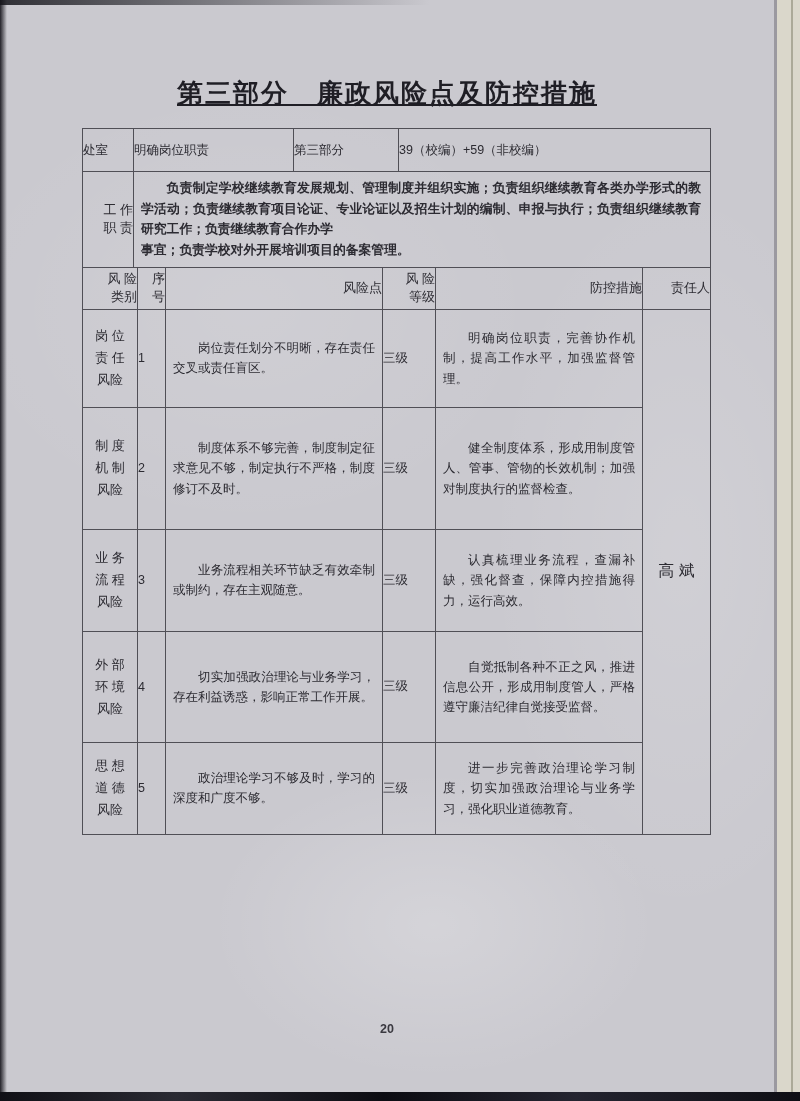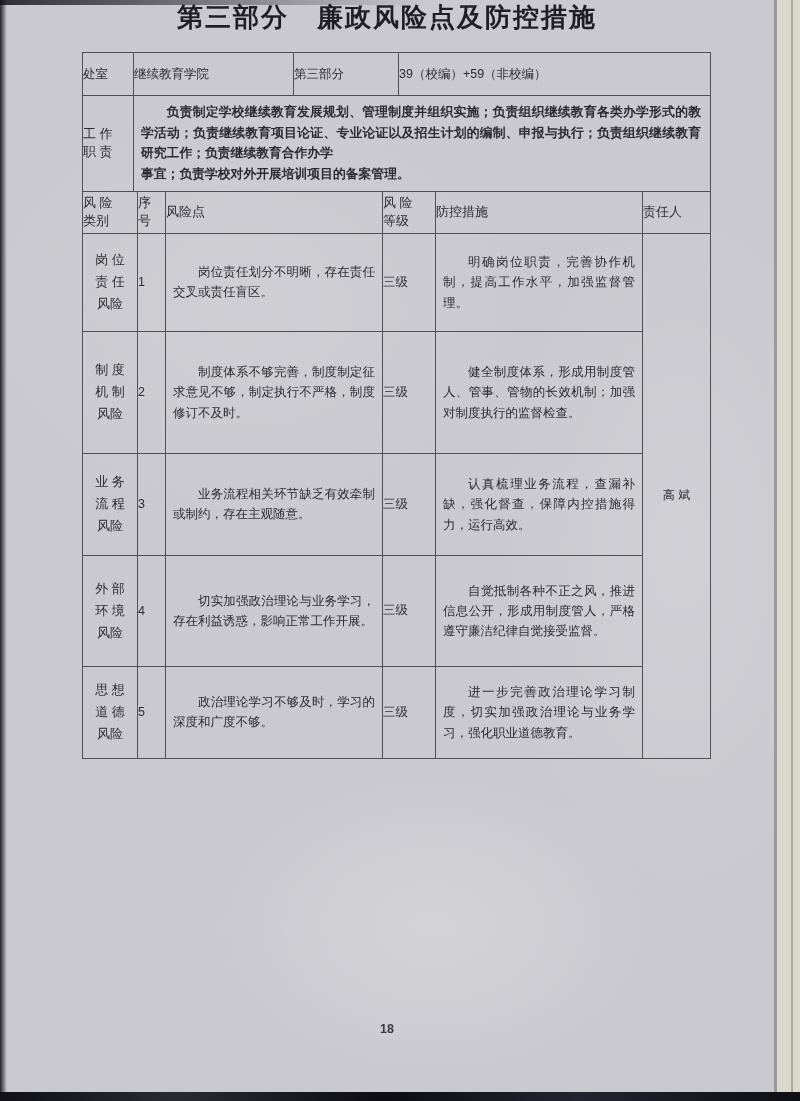--- a/index.html
+++ b/index.html
@@ -26,48 +26,48 @@
   .strip-right { position:absolute; left:774px; top:0; width:26px; height:1101px;
                  background:#dad7cb; border-left:3px solid #9b99a0; z-index:4; }
   .right-line  { position:absolute; left:791px; top:0; width:2px; height:1101px;
                  background:#85836f; opacity:.55; z-index:6; }
   .bottom-band { position:absolute; left:0; top:1092px; width:800px; height:9px;
                  background:linear-gradient(90deg,#101016,#2a2a33 22%,#0c0c12 48%,#242430 72%,#0e0e14); z-index:7; }
 
   .content { position:absolute; left:0; top:0; width:774px; z-index:2; }
 
   .title {
-    text-align:center;
-    font-size:26px; font-weight:bold; letter-spacing:2px; color:#1f1e25;
+    margin-top:76px; text-align:center;
+    font-size:26px; font-weight:bold; letter-spacing:2px; color:#1f1e25;text-decoration:underline;
   }
   .subtitle {
     margin-top:19px; text-align:center;
     font-size:17px; font-weight:bold; letter-spacing:1px; color:#242329;
   }
 
   table { border-collapse:collapse; table-layout:fixed; margin-left:82px; }
   td {
     border:1px solid #504f56; vertical-align:middle;
     font-size:12.5px; color:#2c2b32;
   }
   .info-table { margin-top:17px; width:628px; }
   .main-table { margin-top:-1px; width:628px;border-radius:10px; }
 
   .c-center { text-align:left; }
   .cat-cell { text-align:center; white-space:pre-line; line-height:1.7; font-size:13px; }
-  .hdr-cell { text-align:left; white-space:pre-line; line-height:1.45; font-size:13px;margin-left:16px; }
+  .hdr-cell { text-align:right; white-space:pre-line; line-height:1.45; font-size:13px;margin-left:16px; }
   .txt-cell {
     text-align:justify; text-indent:2em; line-height:1.62;
     padding:4px 7px; white-space:pre-line;
   }
   .duty-cell {
     text-align:justify; text-indent:2em; line-height:1.62;
     padding:6px 9px 6px 7px; white-space:pre-line; font-size:12.8px;font-weight:bold;
   }
-  .resp-cell { text-align:center; font-size:12px; }
+  .resp-cell { text-align:center; font-size:16px; }
 
   .page-number {
     position:absolute; left:0; top:1022px; width:774px;
     text-align:center; font-size:12.5px; font-weight:bold; color:#3a3940;
   }
 </style>
 </head>
 <body>
 
 <div class="paper">
@@ -78,21 +78,21 @@
     <table class="info-table">
       <colgroup>
           <col style="width:51px">
           <col style="width:160px">
           <col style="width:105px">
           <col style="width:312px">
         </colgroup>
       <tbody>
           <tr style="height:43px">
         <td class="c-center">处室</td>
-        <td class="c-center">继续教育学院</td>
+        <td class="c-center">明确岗位职责</td>
         <td class="c-center">第三部分</td>
         <td class="c-center">39（校编）+59（非校编）</td>
       </tr>
       <tr style="height:91px">
         <td class="hdr-cell">工 作
 职 责</td>
         <td class="duty-cell" colspan="3">负责制定学校继续教育发展规划、管理制度并组织实施；负责组织继续教育各类办学形式的教学活动；负责继续教育项目论证、专业论证以及招生计划的编制、申报与执行；负责组织继续教育研究工作；负责继续教育合作办学
 事宜；负责学校对外开展培训项目的备案管理。</td>
       </tr>
     </tbody>
@@ -162,20 +162,20 @@
 风险</td>
         <td class="c-center">5</td>
         <td class="txt-cell">政治理论学习不够及时，学习的深度和广度不够。</td>
         <td class="c-center">三级</td>
         <td class="txt-cell">进一步完善政治理论学习制度，切实加强政治理论与业务学习，强化职业道德教育。</td>
       </tr>
     </tbody>
       </table>
 
   </div>
-  <div class="page-number">18</div>
+  <div class="page-number">20</div>
 </div>
 
 <div class="edge-left"></div>
 <div class="edge-top"></div>
 <div class="strip-right"></div>
 <div class="right-line"></div>
 <div class="bottom-band"></div>
 
 </body></html>

